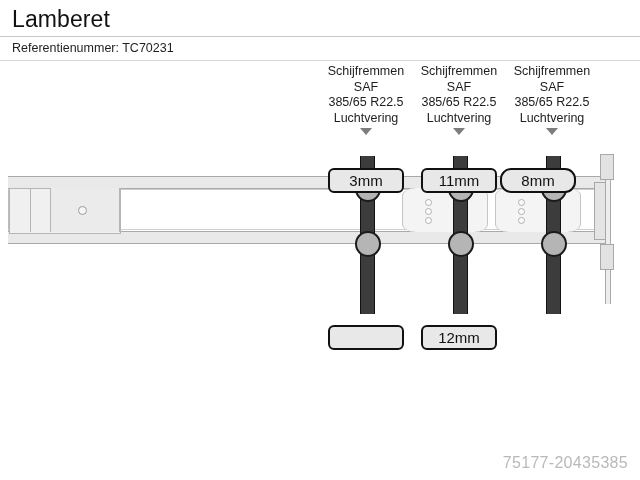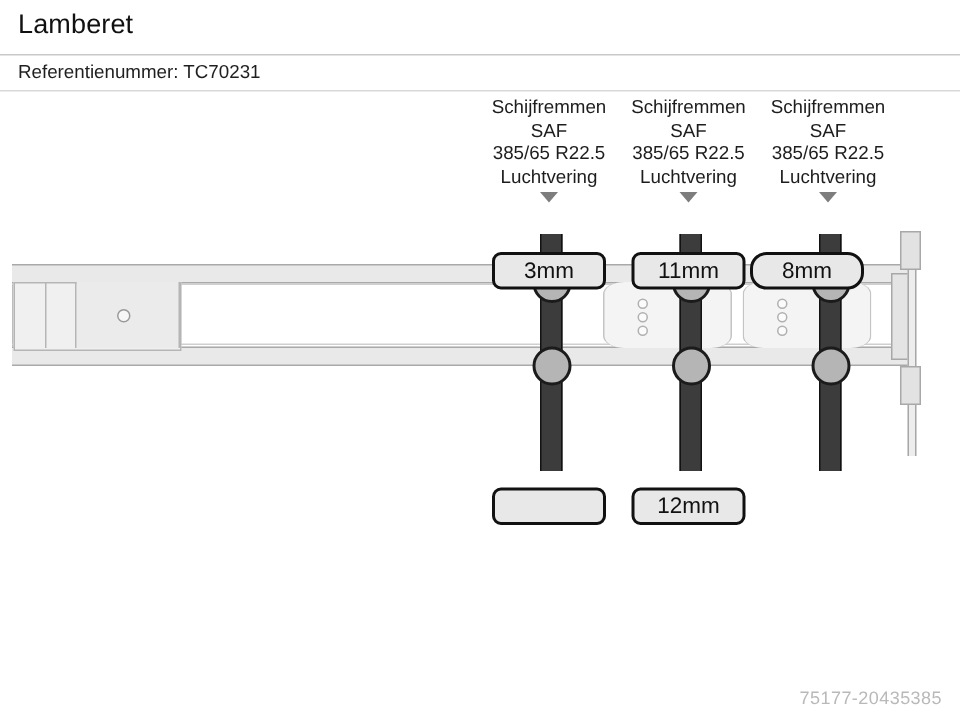--- a/index.html
+++ b/index.html
@@ -18,21 +18,21 @@
 
   
   #header {
     position: absolute;
     left: 0; top: 0;
     width: 640px;
   }
   #page-title {
     position: absolute;
     left: 12px; top: 6px;
-    font-size: 18px;
+    font-size: 23px;
     font-weight: 400;
     letter-spacing: 0.1px;
     color: #111111;
     white-space: nowrap;
   }
   #title-rule {
     position: absolute;
     left: 0; top: 36px;
     width: 640px; height: 1px;
     background: #c9c9c9;
@@ -236,21 +236,21 @@
     box-sizing: border-box;
   }
   .measure-box.top { top: 108px; }
   .measure-box.bottom { top: 265px; }
 
   
   #watermark {
     position: absolute;
     right: 12px;
     bottom: 8px;
-    font-size: 12px;
+    font-size: 16px;
     color: #b9b9b9;
     letter-spacing: 0.3px;
     white-space: nowrap;
   }
 </style>
 </head>
 <body>
 
 <div id="header">
   <div id="page-title">Lamberet</div>

